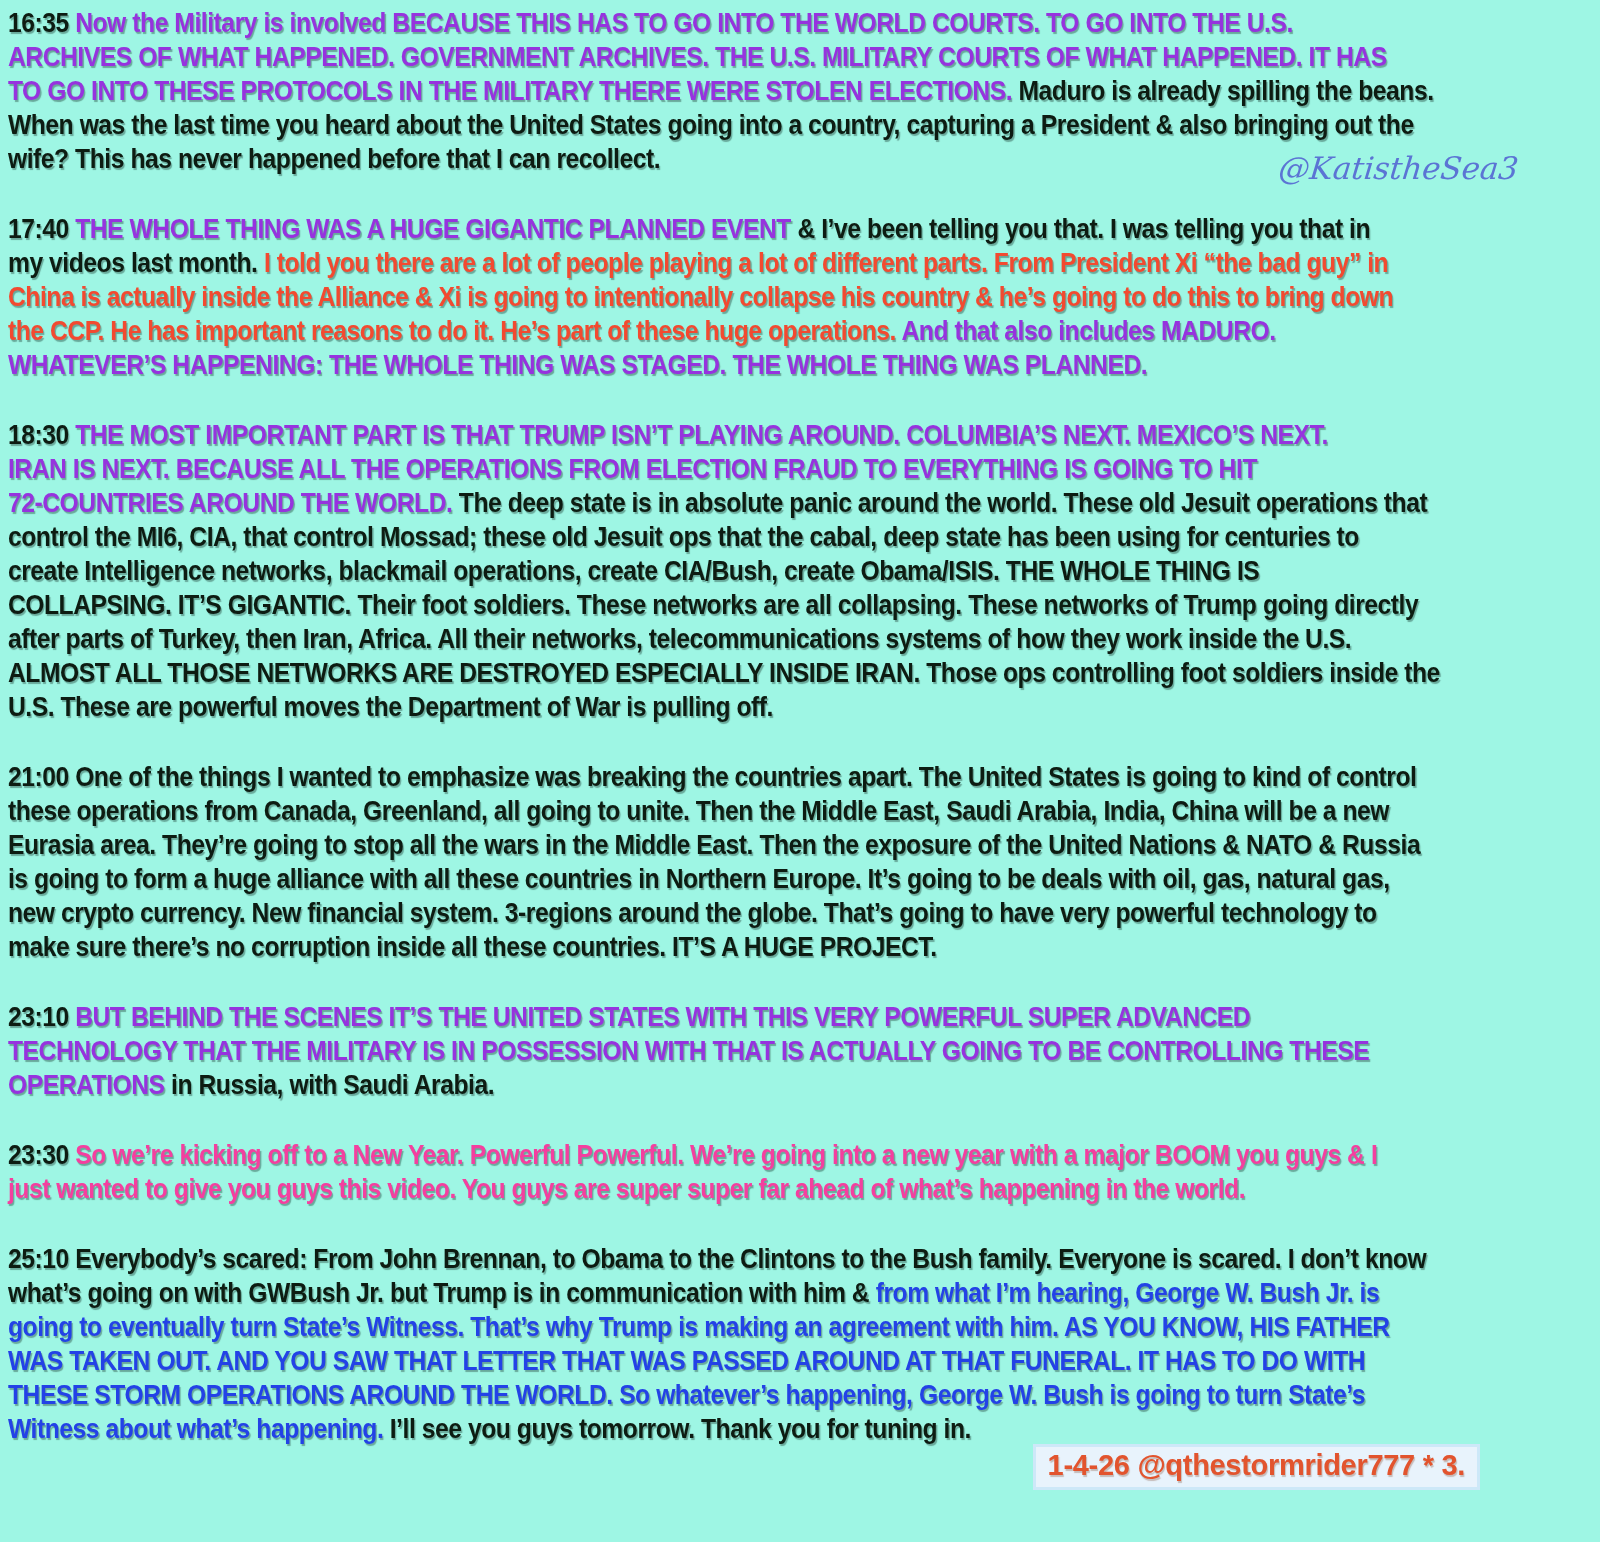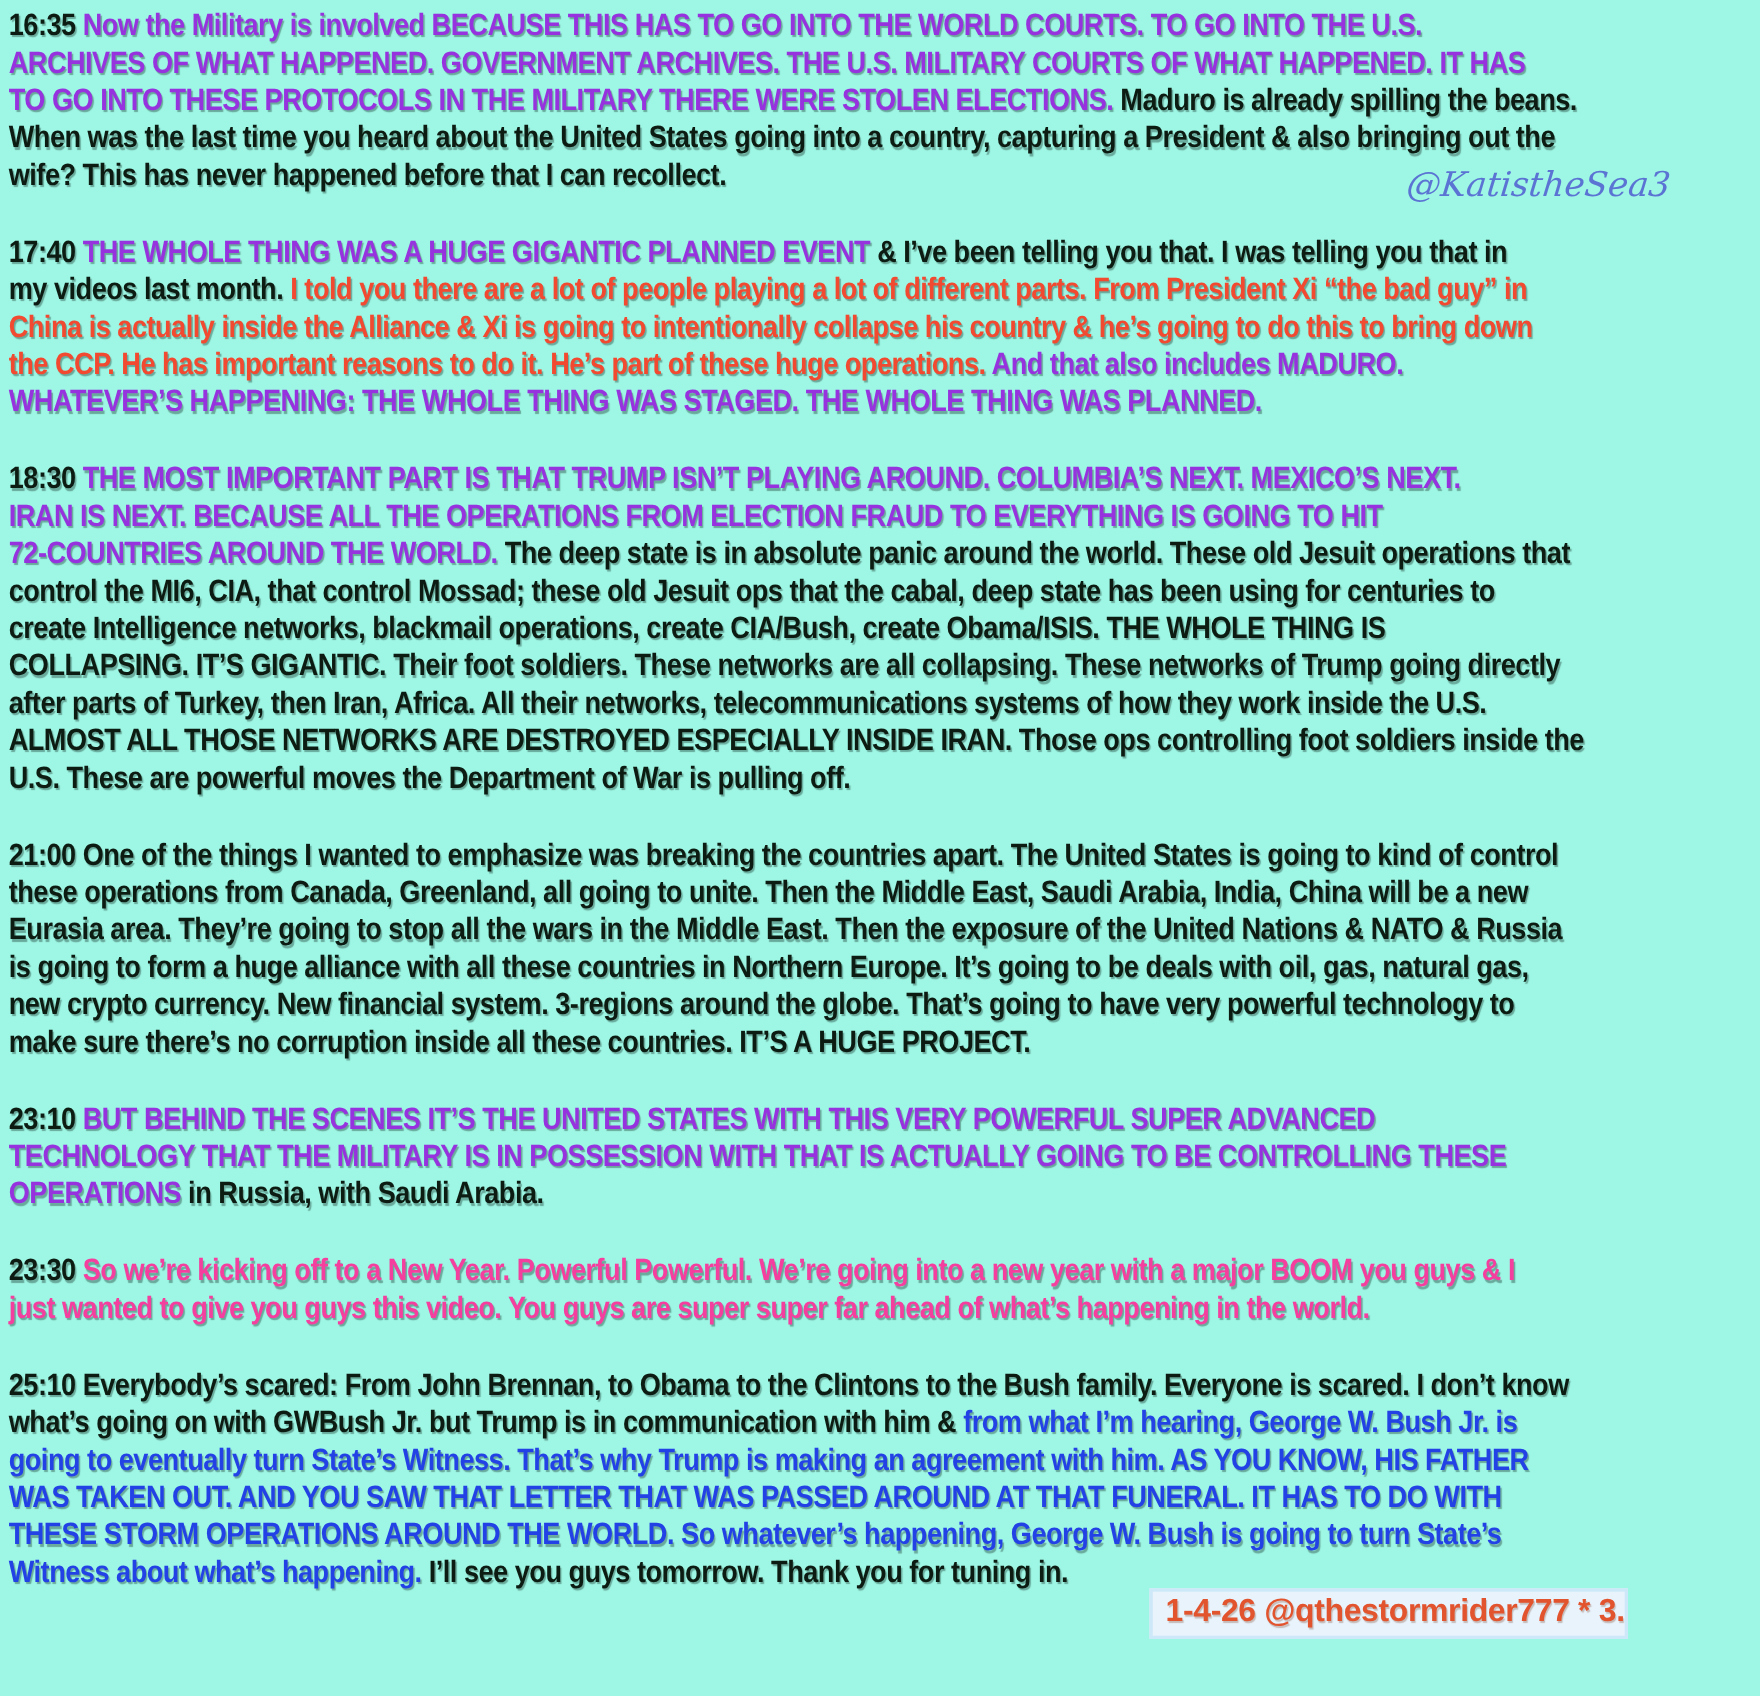--- a/index.html
+++ b/index.html
@@ -46,21 +46,21 @@
     color: var(--signature, #5B74D4);
     transform: skewX(-6deg);
   }
   .footer-box {
     position: absolute;
     top: 1444px;
     right: 120px;
     display: inline-block;
     background: var(--footerBoxBg, #E8F3FC);
     border: 3px solid var(--footerBoxBorder, #CDE8F8);
-    padding: 2px 0 5px 12px;
+    padding: 2px 12px 5px 12px;
     font-weight: bold;
     font-size: 29px;
     letter-spacing: -0.3px;
     color: var(--footerOrange, #E2542E);
     text-shadow: 1px 1.5px 1px rgba(120,60,30,0.30);
   }
 </style>
 </head>
 <body>
 

